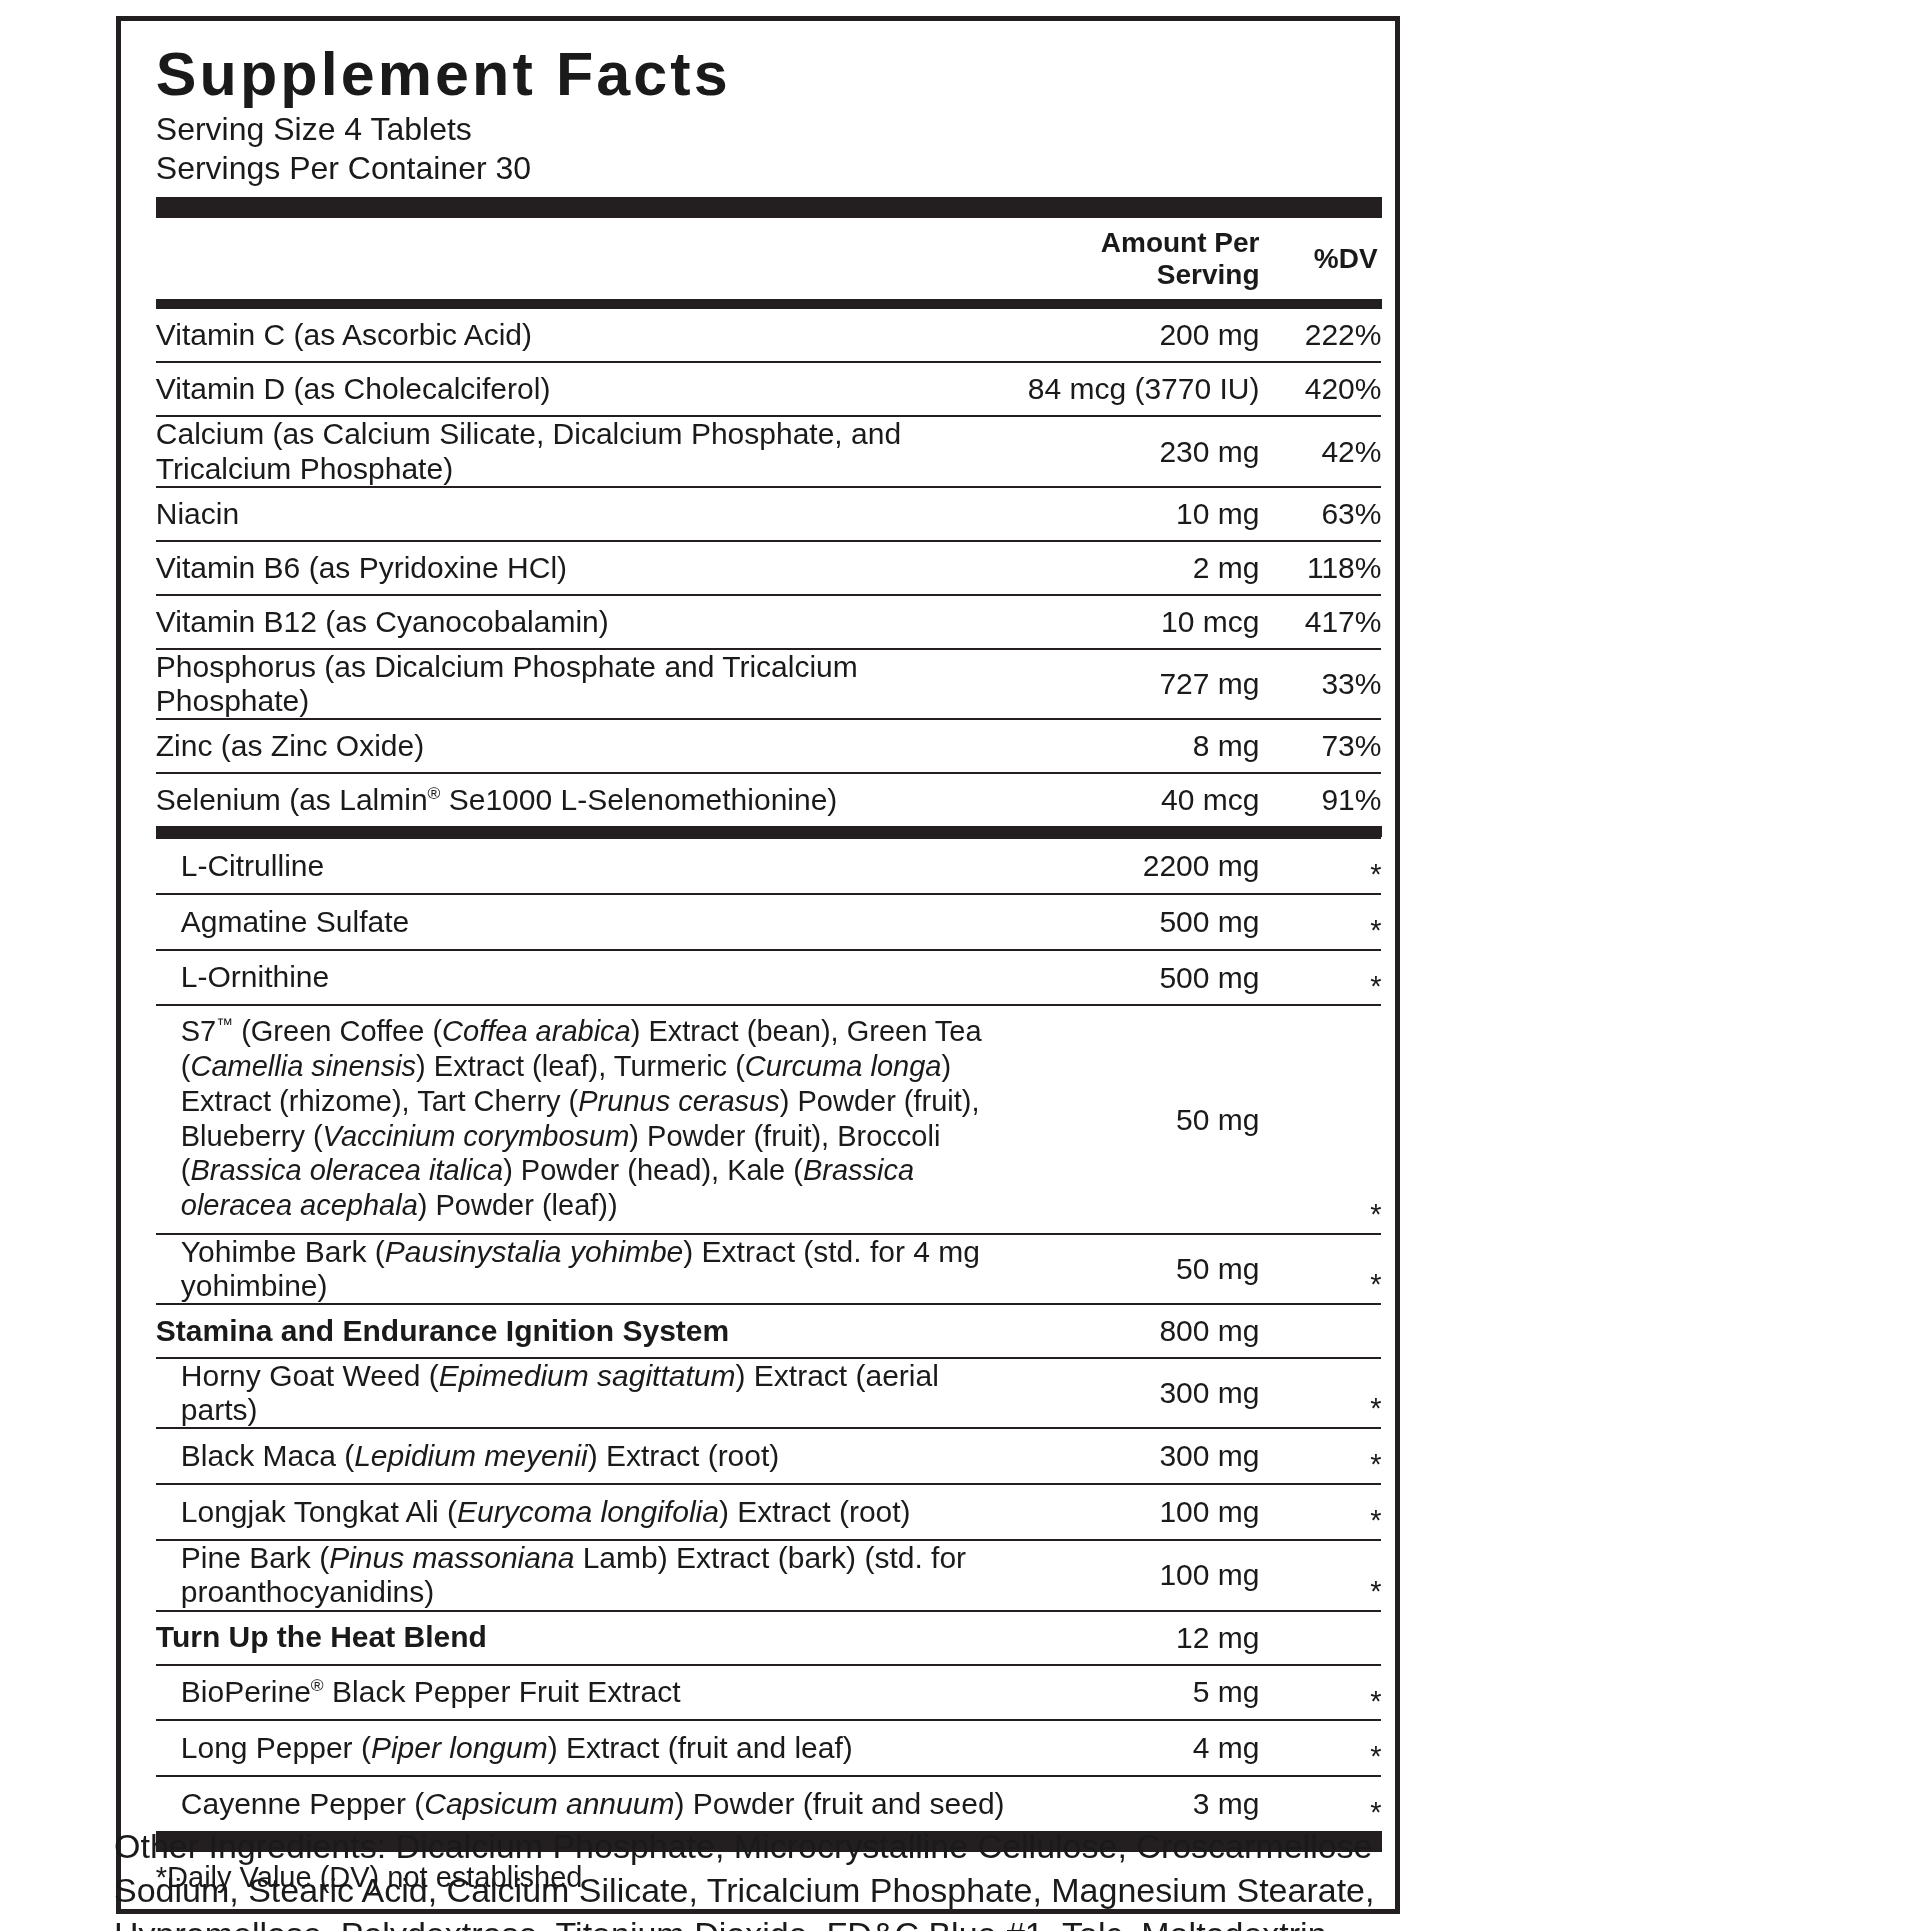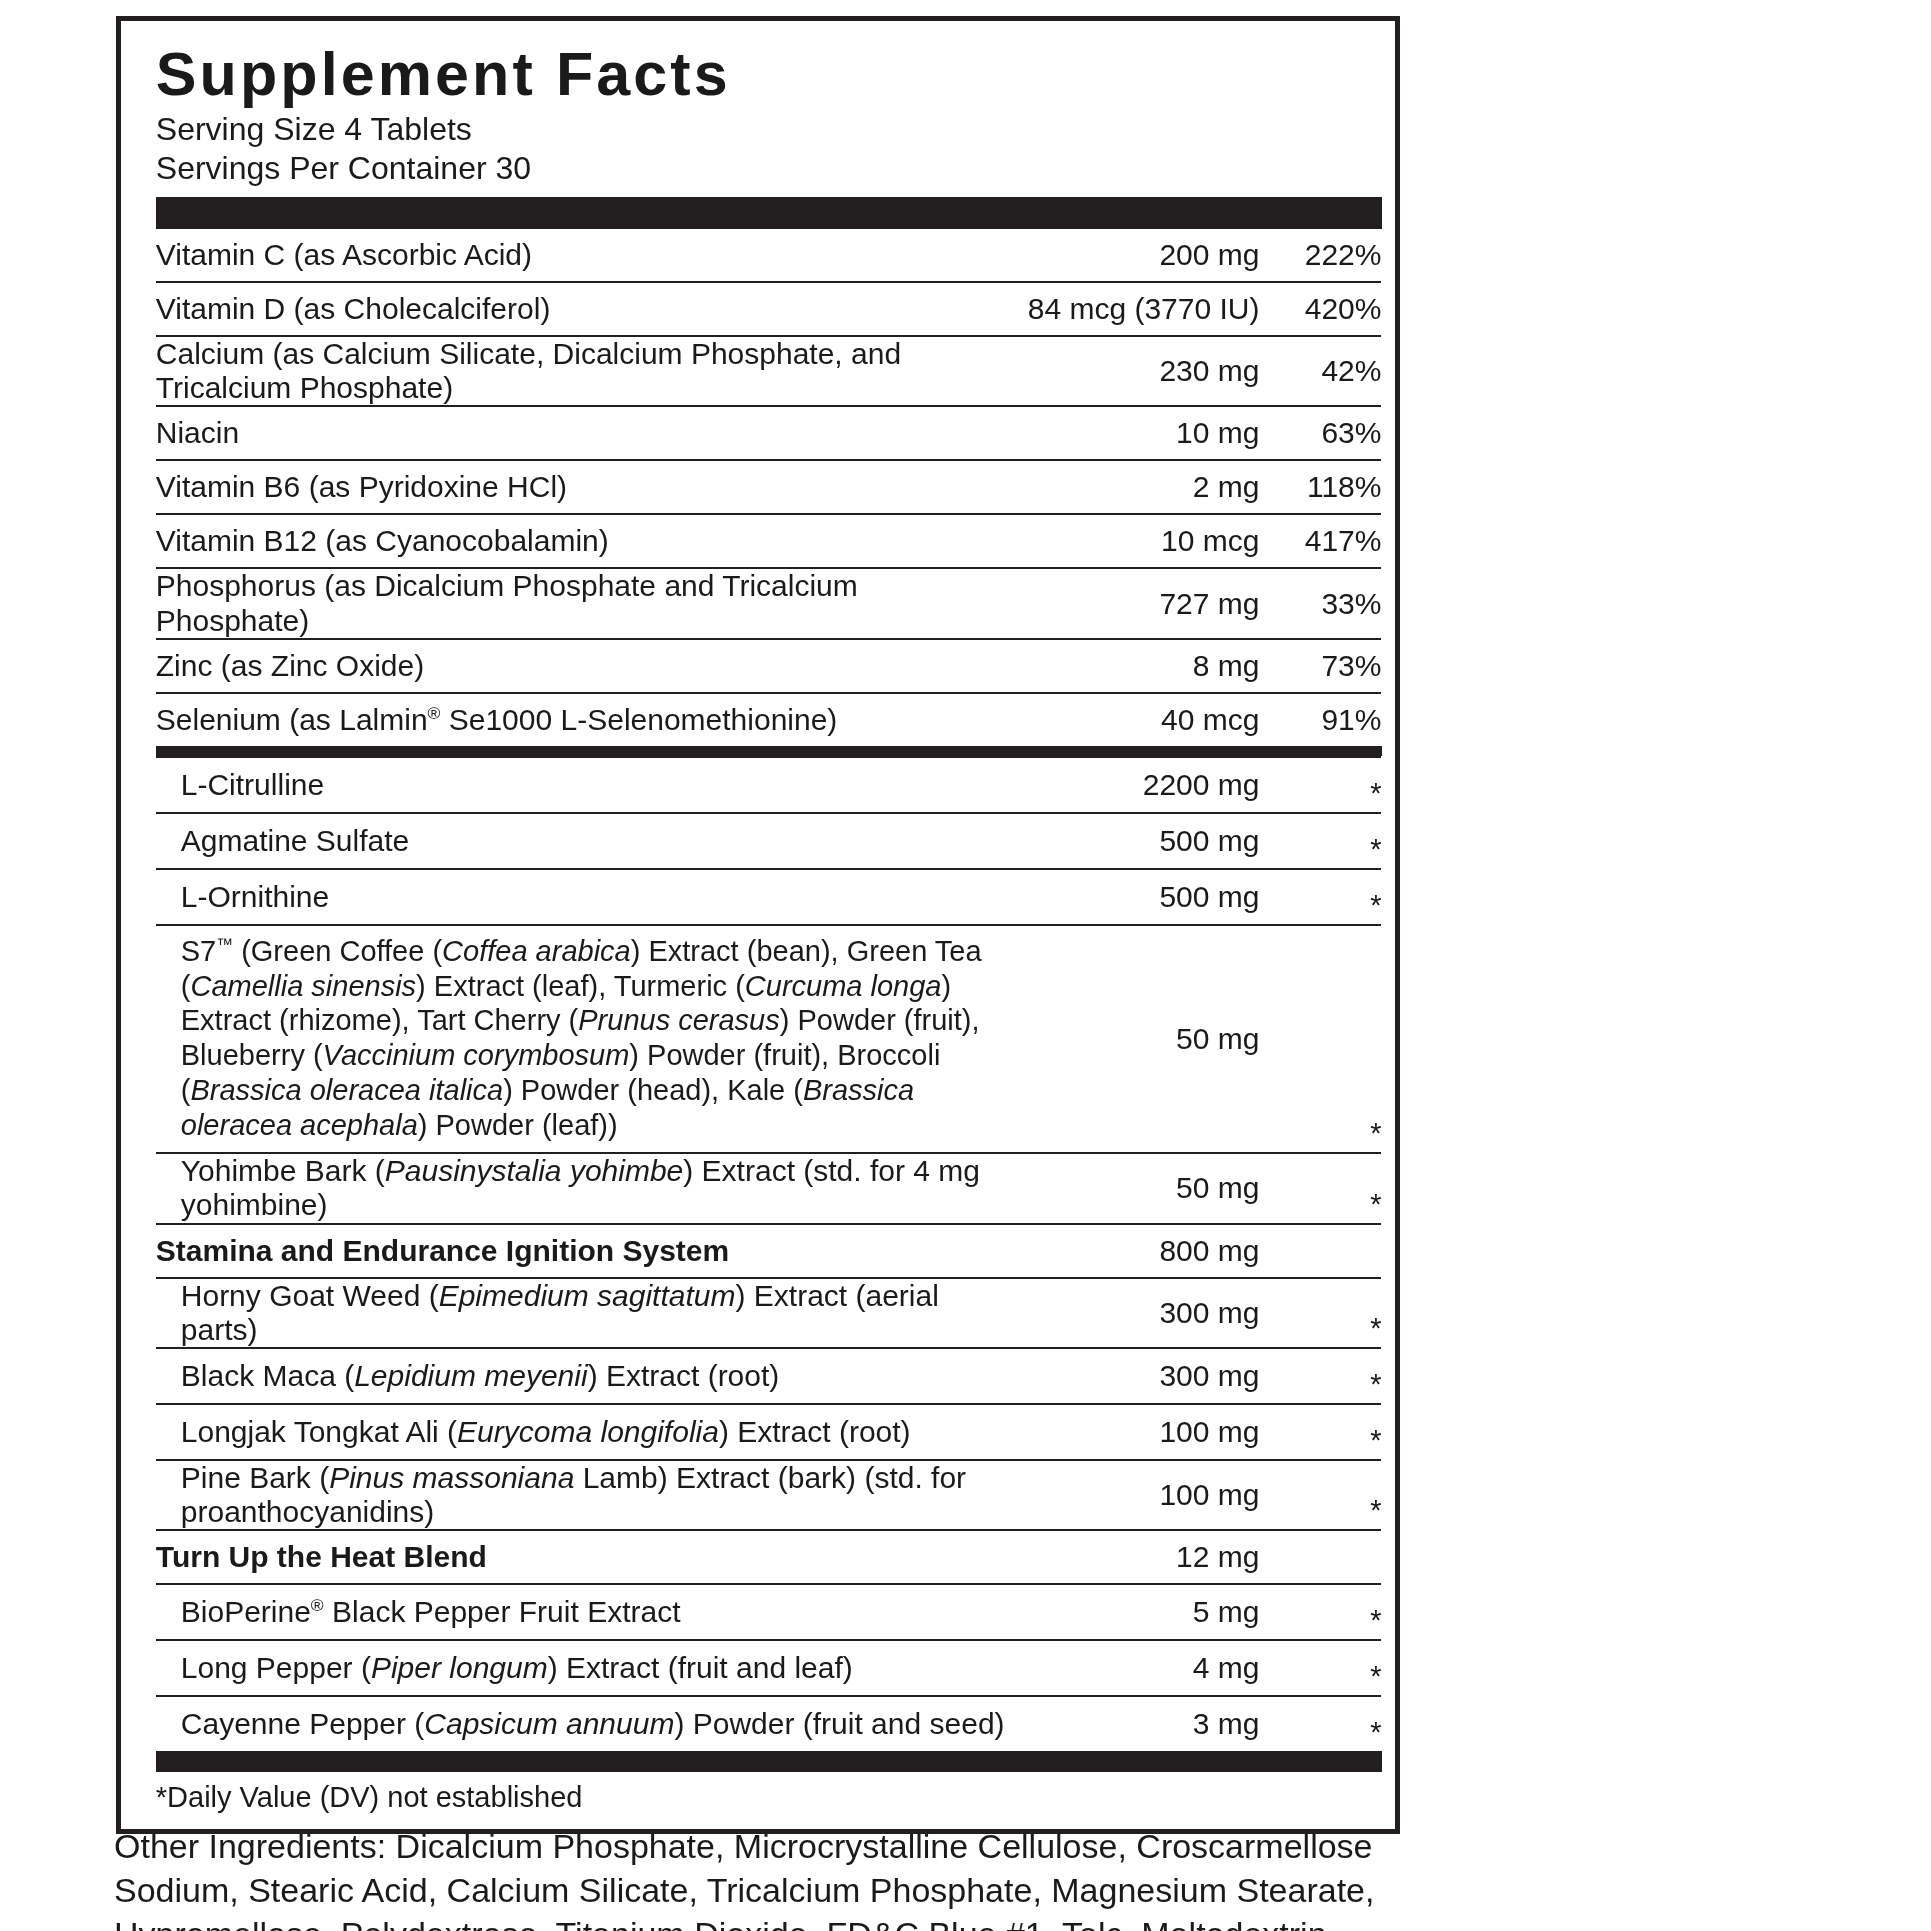--- a/index.html
+++ b/index.html
@@ -170,20 +170,34 @@
 <div id="label-root">
 
   <div class="panel">
 
     <div class="title">Supplement Facts</div>
     <div class="serving-line">Serving Size 4 Tablets</div>
     <div class="serving-line">Servings Per Container 30</div>
 
     <div class="rule-thick"></div>
 
+    <table class="facts">
+      <colgroup>
+        <col class="col-name">
+          <col class="col-amt">
+          <col class="col-dv">
+      </colgroup>
+      <tbody>
+        <tr class="hdr">
+          <td class="col-name"></td>
+          <td class="col-amt">Amount Per Serving</td>
+          <td class="col-dv">%DV</td>
+        </tr>
+      </tbody>
+    </table>
 
     <div class="rule-med"></div>
 
     <table class="facts">
       <colgroup>
         <col class="col-name">
           <col class="col-amt">
           <col class="col-dv">
       </colgroup>
       <tbody id="nutrient-body">

